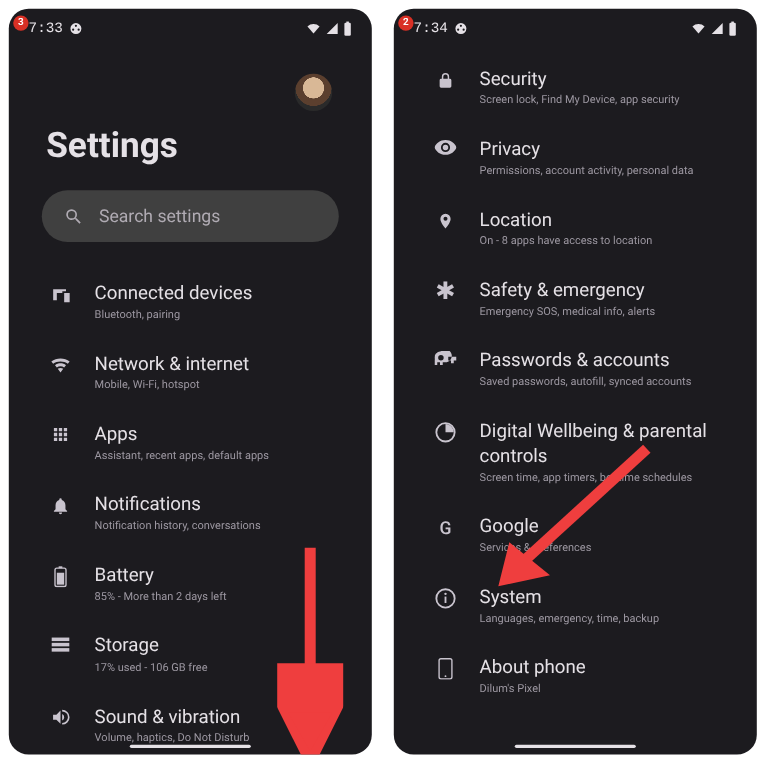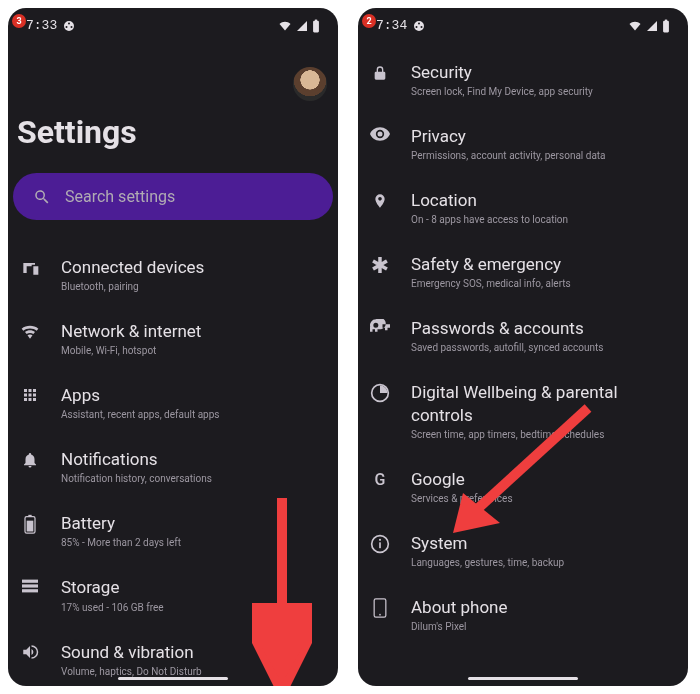--- a/index.html
+++ b/index.html
@@ -28,36 +28,36 @@
       justify-content: space-between;
       align-items: center;
       padding: 10px 18px 4px 18px;
       font-size: 13px;
       font-weight: 500;
       color: #e5e1e6;
       font-family: Liberation Mono, monospace;
     }
     .statusbar .left { display: flex; align-items: center; gap: 6px; }
     .statusbar .right { display: flex; align-items: center; gap: 4px; }
-    .content { padding: 0 5px; flex: 1; overflow: hidden; }
+    .content { padding: 0 30px; flex: 1; overflow: hidden; }
     .avatar {
       width: 34px; height: 34px; border-radius: 50%;
       background: radial-gradient(circle at 50% 38%, #d9b896 0 35%, #5b3f2e 36% 60%, #2a2a2a 61% 100%);
       margin-left: auto; margin-top: 30px; margin-right: 6px;
     }
     .title {
       font-size: 32px;
       font-weight: 700;
       color: #e5e1e6;
       margin: 12px 0 22px 4px;
     }
     .searchbar {
       display: flex;
       align-items: center;
-      background: #4c1d95;
+      background: #404040;
       border-radius: 28px;
       padding: 14px 20px;
       gap: 14px;
       color: #b0abb3;
       font-size: 16px;
       margin-bottom: 22px;
     }
     .list { display: flex; flex-direction: column; }
     .item {
       display: flex;
@@ -375,21 +375,21 @@
       <div class="item">
         <div class="icon-slot">
             <svg width="20" height="20" viewBox="0 0 24 24">
               <circle cx="12" cy="12" r="10" fill="none" stroke="currentColor" stroke-width="2"></circle>
               <rect x="11" y="10" width="2" height="7" fill="currentColor"></rect>
               <circle cx="12" cy="7" r="1.3" fill="currentColor"></circle>
             </svg>
           </div>
         <div class="text">
             <div class="label">System</div>
-            <div class="sub">Languages, gestures, time, backup</div>
+            <div class="sub">Languages, emergency, time, backup</div>
           </div>
       </div>
 
       <div class="item">
         <div class="icon-slot">
             <svg width="14" height="20" viewBox="0 0 16 24">
               <rect x="1" y="1" width="14" height="22" rx="2" fill="none" stroke="currentColor" stroke-width="1.5"></rect>
               <circle cx="8" cy="20" r="1" fill="currentColor"></circle>
             </svg>
           </div>

